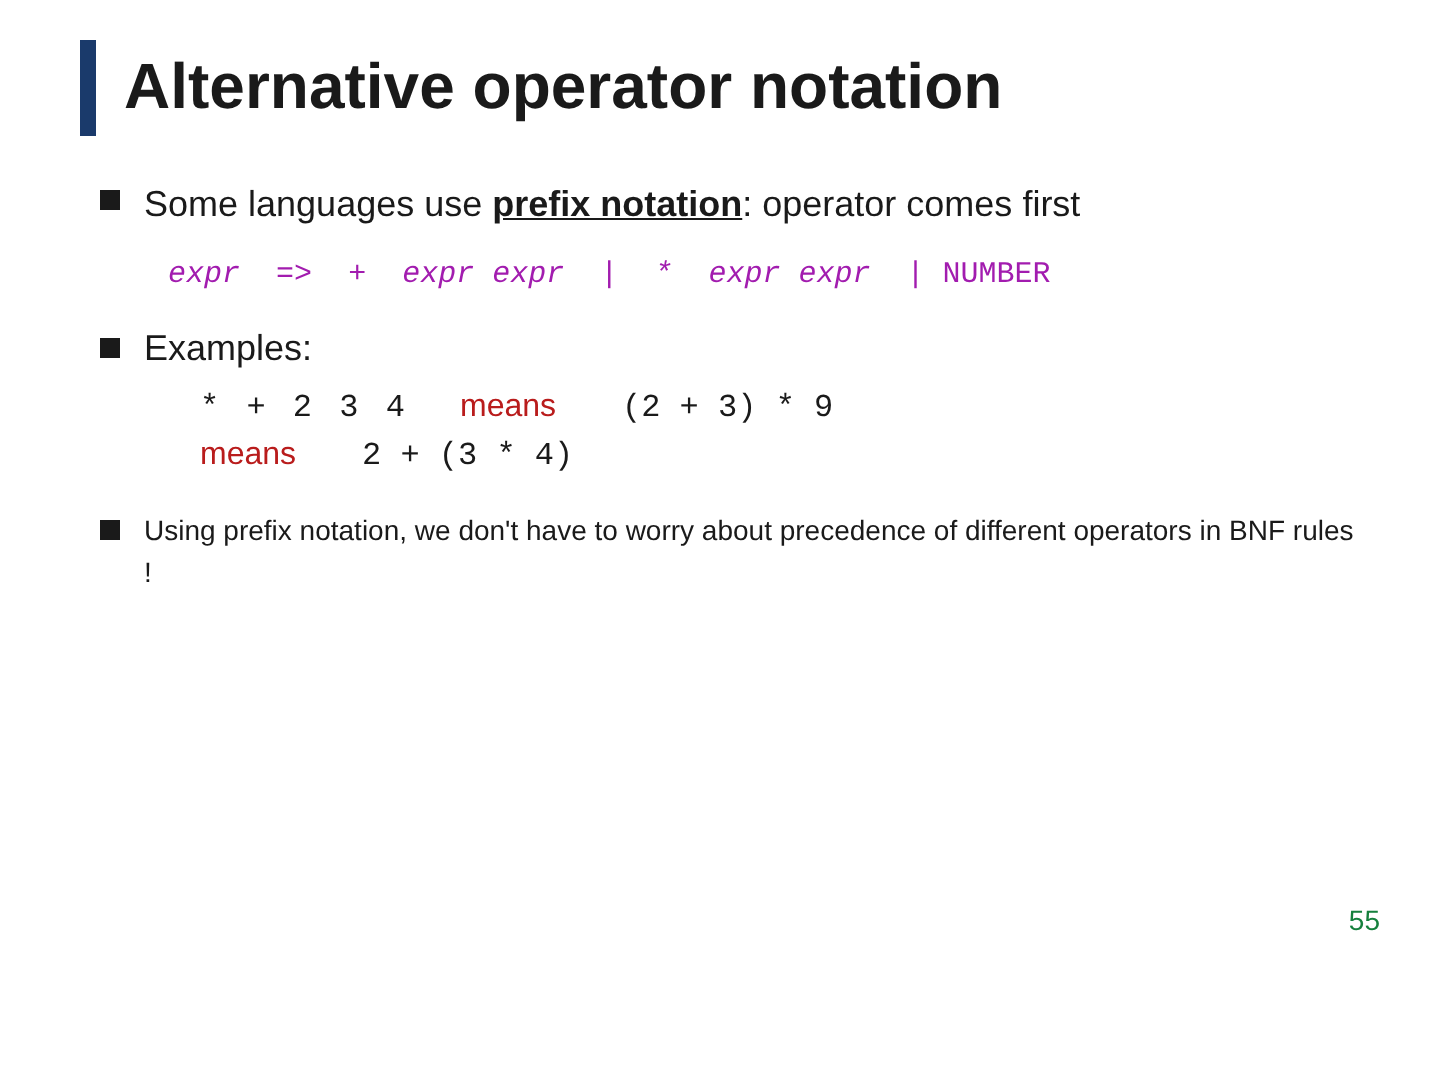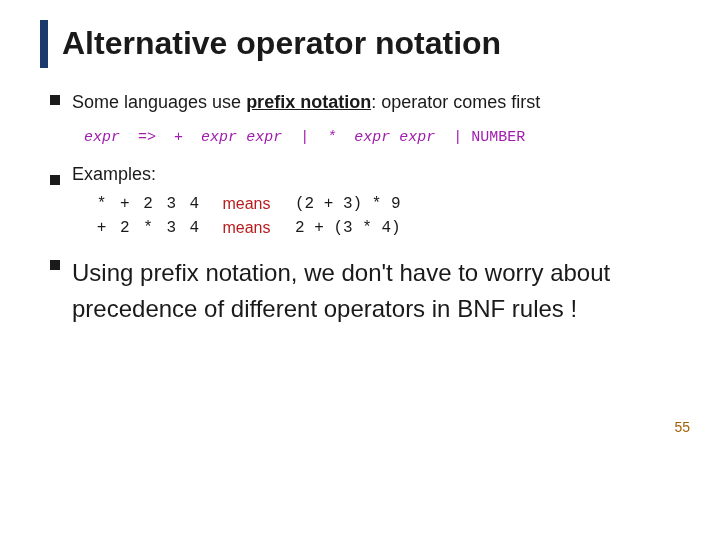--- a/index.html
+++ b/index.html
@@ -92,33 +92,32 @@
       font-style: normal;
       font-weight: normal;
     }
 
     .examples-section {
       margin-bottom: 14px;
     }
 
     .examples-header {
       display: flex;
-      align-items: flex-end;
+      align-items: flex-start;
       margin-bottom: 10px;
     }
 
     .examples-title {
       font-size: 18px;
       color: #1a1a1a;
     }
 
     .examples-table {
-      margin-left: 34px;
+      margin-left: 50px;
       margin-bottom: 18px;
-      text-align: center;
     }
 
     .example-row {
       display: flex;
       align-items: center;
       margin-bottom: 6px;
     }
 
     .example-expr {
       font-family: 'Courier New', Courier, monospace;
@@ -141,31 +140,31 @@
       color: #1a1a1a;
     }
 
     .last-bullet {
       display: flex;
       align-items: flex-start;
       margin-top: 8px;
     }
 
     .last-bullet-text {
-      font-size: 24px;
+      font-size: 14px;
       color: #1a1a1a;
       line-height: 1.5;
     }
 
     .page-number {
       position: absolute;
-      bottom: 33px;
+      bottom: 0;
       right: 30px;
       font-size: 14px;
-      color: #a16207;
+      color: #15803d;
     }
   </style>
 </head>
 <body>
 
 <div class="slide">
 
   <div class="title-bar">
     <div class="title-accent"></div>
     <div class="title-text">Alternative operator notation</div>
@@ -194,21 +193,20 @@
 
       <div class="examples-table">
 
         <div class="example-row">
           <div class="example-expr">* + 2 3 4</div>
           <div class="example-means">means</div>
           <div class="example-result">(2 + 3) * 9</div>
         </div>
 
         <div class="example-row">
-          <div class="example-expr">+ 2 * 3 4</div>
           <div class="example-means">means</div>
           <div class="example-result">2 + (3 * 4)</div>
         </div>
       </div>
     </div>
 
     <div class="last-bullet">
       <div class="bullet-square" style="margin-top:5px;margin-right:12px;flex-shrink:0;"></div>
       <div class="last-bullet-text">Using prefix notation, we don't have to worry about precedence of different operators in BNF rules !</div>
     </div>

